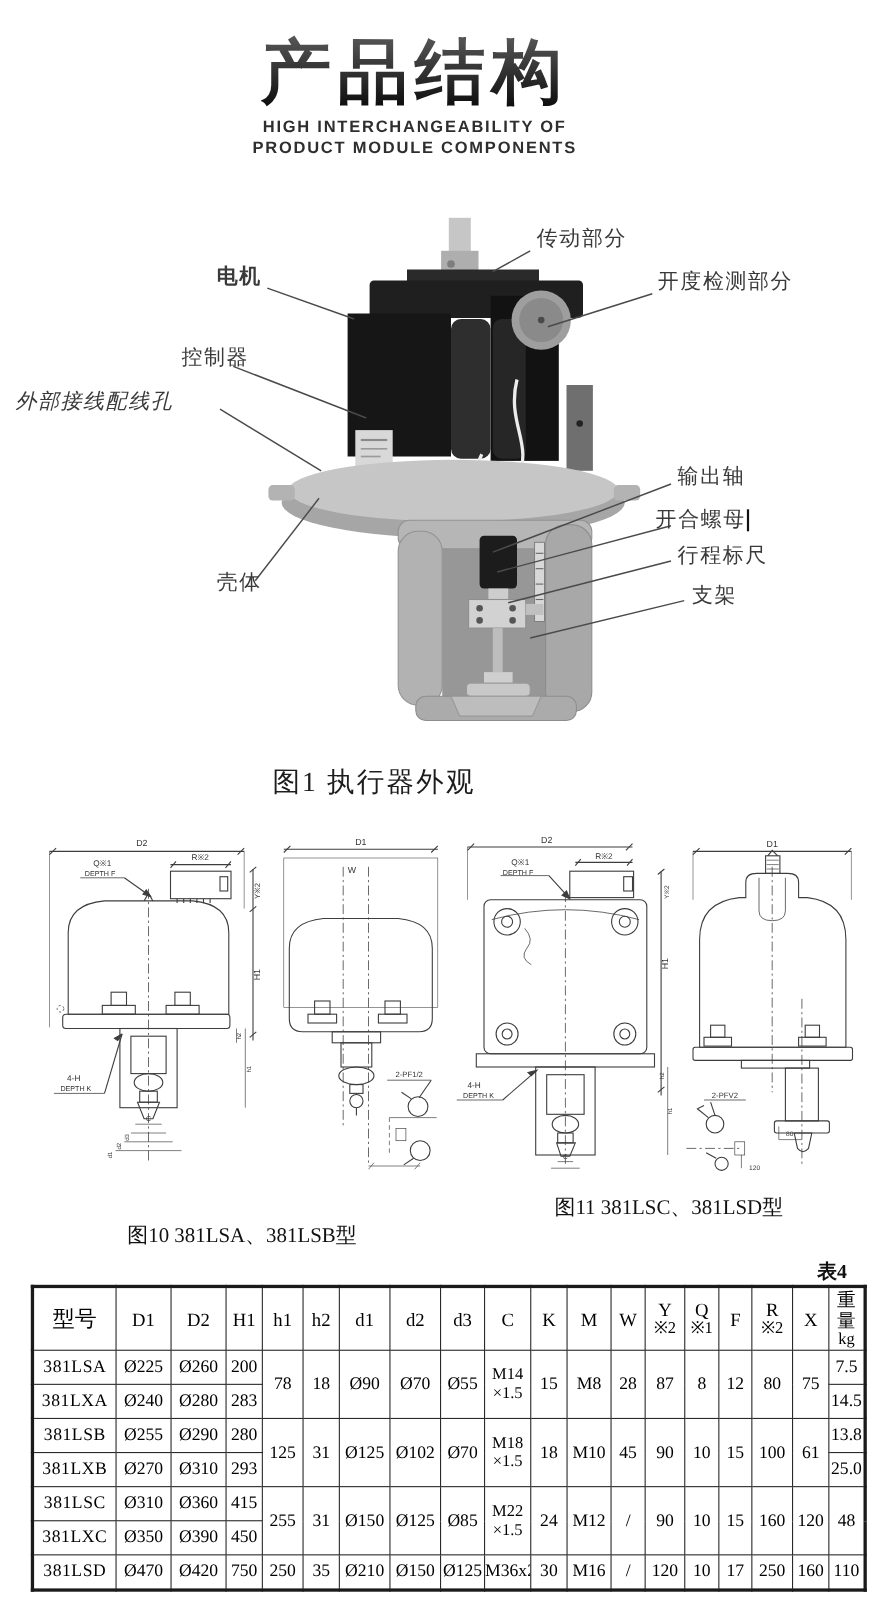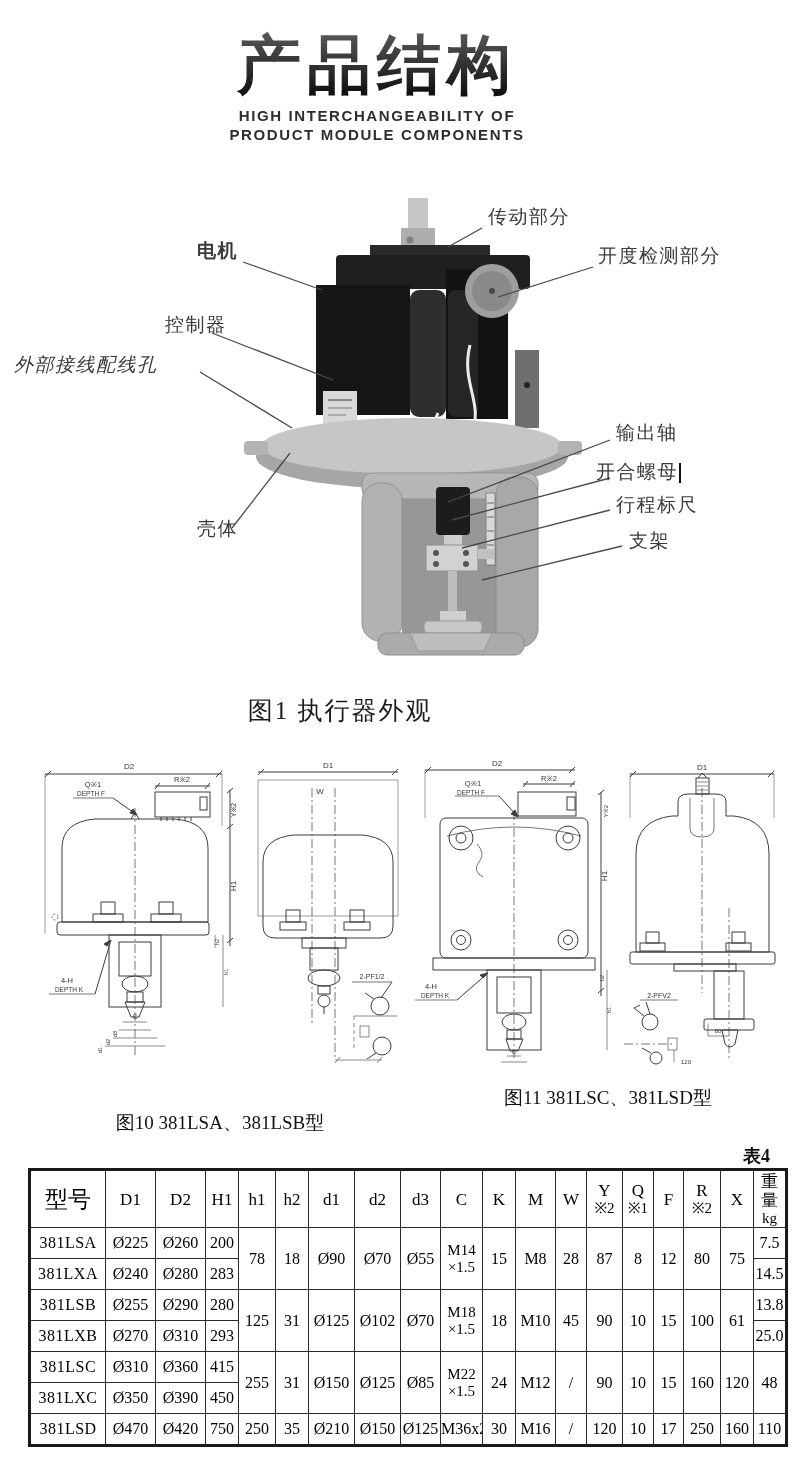--- a/index.html
+++ b/index.html
@@ -25,21 +25,21 @@
   .table-tag{position:absolute;left:690px;top:1144px;width:80px;text-align:right;
       font-family:"Liberation Serif",serif;font-size:18px;font-weight:bold;color:#111;}
   #spec-table{position:absolute;left:28px;top:1168px;width:757px;border-collapse:collapse;
       table-layout:fixed;font-family:"Liberation Serif",serif;color:#000;
       border:3px solid #1a1a1a;}
   #spec-table th,#spec-table td{border:1px solid #2a2a2a;text-align:center;vertical-align:middle;
       padding:0;font-weight:normal;font-size:16px;overflow:hidden;}
   #spec-table th{height:56px;}
   #spec-table td{height:30px;}
   .th-t{font-size:17px;line-height:19px;}
-  .th-model{font-size:23px;}
+  .th-model{font-size:20px;}
   .th-s{font-size:15px;line-height:17px;}
   .th-s:empty{display:none;}
   .c-cell div{line-height:17px;font-size:15px;}
   .c-small{font-size:11px;}
   .wt{font-size:15px;}
   .model-cell{font-size:16px;letter-spacing:0.5px;}
 </style>
 </head>
 <body>
 

